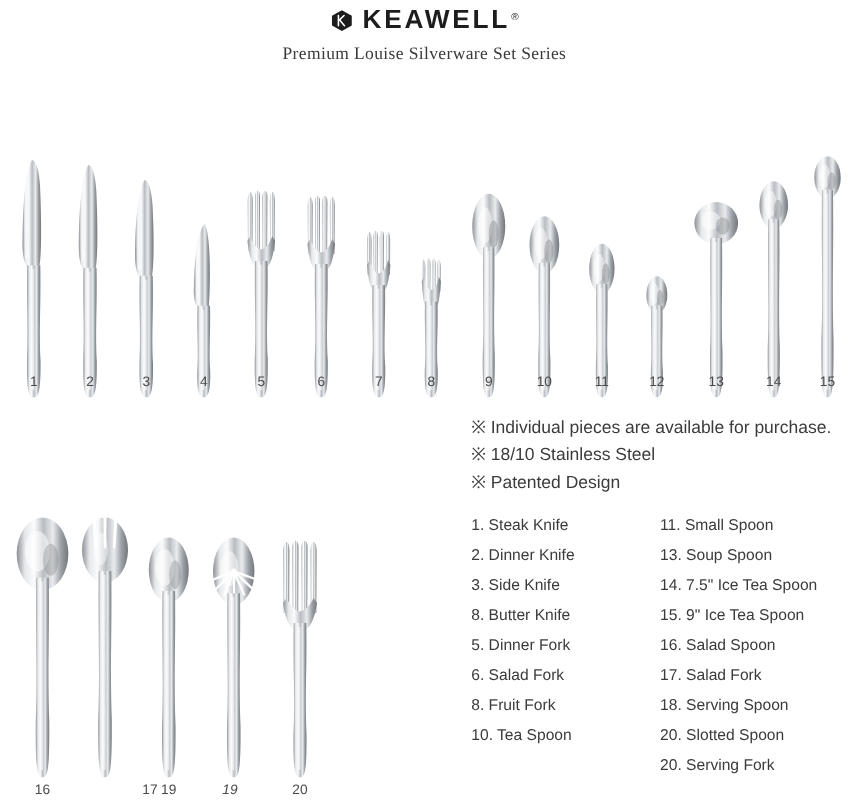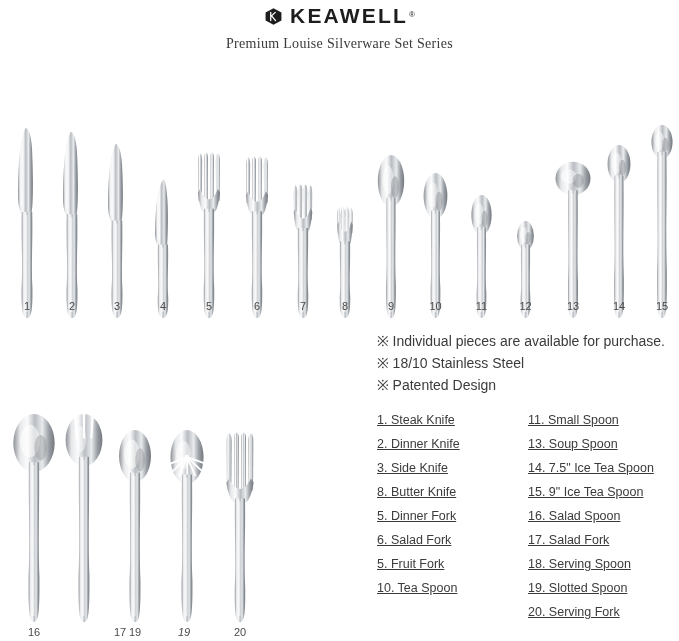--- a/index.html
+++ b/index.html
@@ -110,21 +110,20 @@
     display: flex;
   }
   .legend-col {
     width: 151px;
   }
   .legend-item {
     font-size: 12.5px;
     color: #3b3b3b;
     line-height: 24px;
     white-space: nowrap;
-    text-decoration: underline;
   }
 </style>
 </head>
 <body>
 
 <div class="page">
 
   <div class="brand">
     <span class="brand-mark">
       <svg viewBox="0 0 24 24" width="19" height="19">
@@ -590,29 +589,29 @@
   </div>
 
   <div class="legend">
     <div class="legend-col">
       <div class="legend-item">1. Steak Knife</div>
       <div class="legend-item">2. Dinner Knife</div>
       <div class="legend-item">3. Side Knife</div>
       <div class="legend-item">8. Butter Knife</div>
       <div class="legend-item">5. Dinner Fork</div>
       <div class="legend-item">6. Salad Fork</div>
-      <div class="legend-item">5. Fruit Fork</div>
+      <div class="legend-item">8. Fruit Fork</div>
       <div class="legend-item">10. Tea Spoon</div>
     </div>
     <div class="legend-col">
       <div class="legend-item">11. Small Spoon</div>
       <div class="legend-item">13. Soup Spoon</div>
       <div class="legend-item">14. 7.5" Ice Tea Spoon</div>
       <div class="legend-item">15. 9" Ice Tea Spoon</div>
       <div class="legend-item">16. Salad Spoon</div>
       <div class="legend-item">17. Salad Fork</div>
       <div class="legend-item">18. Serving Spoon</div>
-      <div class="legend-item">19. Slotted Spoon</div>
+      <div class="legend-item">20. Slotted Spoon</div>
       <div class="legend-item">20. Serving Fork</div>
     </div>
   </div>
 
 </div>
 
 </body></html>

